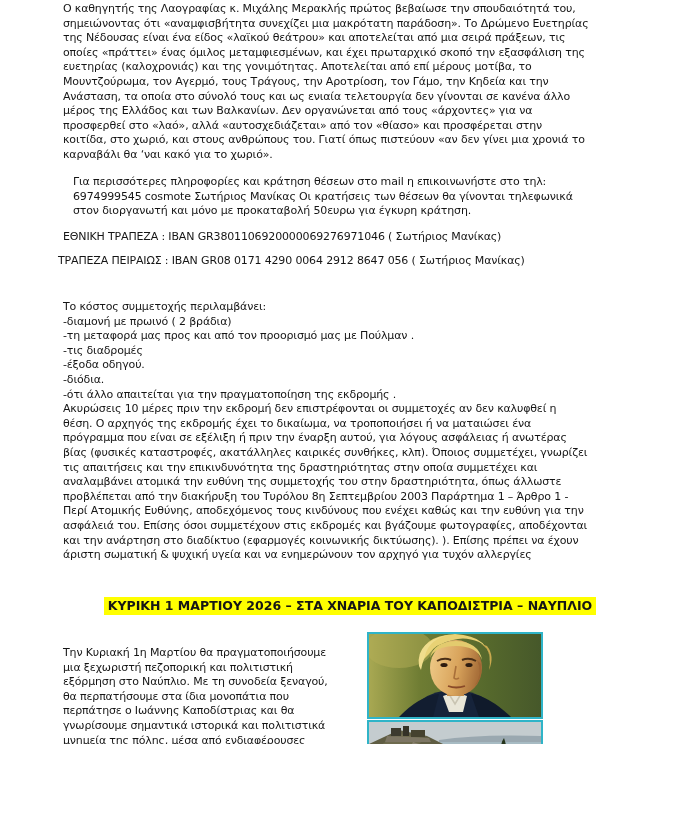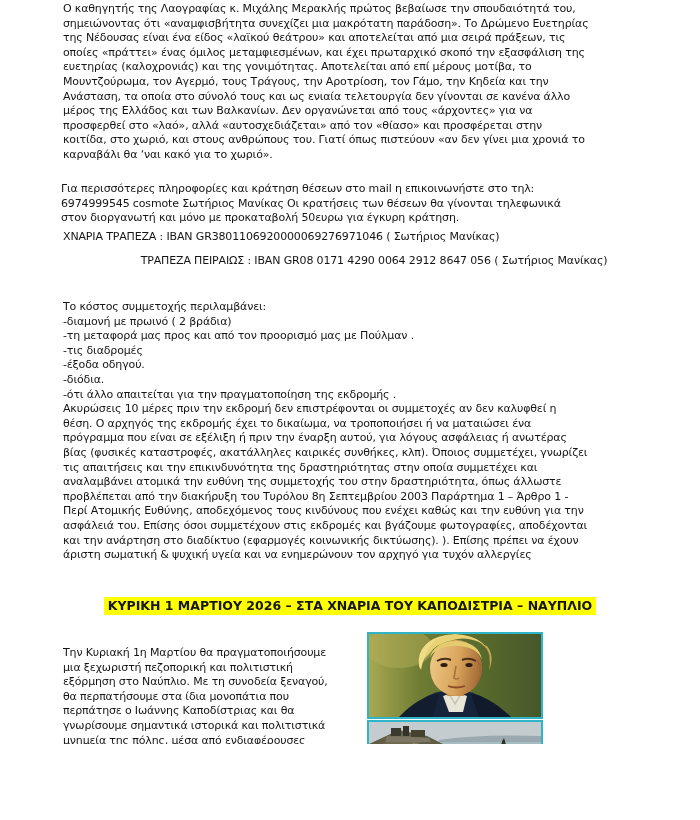--- a/index.html
+++ b/index.html
@@ -3,43 +3,43 @@
 <meta charset="utf-8">
 <style>
   html,body { margin:0; padding:0; background:#ffffff; }
   .page {
     position:relative; width:700px; height:744px; background:#ffffff;
     font-family:"DejaVu Sans","Liberation Sans",sans-serif;
     color:#151515; overflow:hidden;
   }
   .tb { position:absolute; font-size:11px; line-height:14.6px; letter-spacing:-0.15px; }
   #intro   { left:63px; top:2px;   width:586px; }
-  #contact { left:61px; top:175px; width:586px;margin-top:7px; }
+  #contact { left:73px; top:175px; width:586px; }
   #bank1   { left:63px; top:230px; width:586px; }
-  #bank2   { left:81px; top:254px; width:586px;text-align:center; }
+  #bank2   { left:58px; top:254px; width:586px; }
   #cost    { left:63px; top:300px; width:586px; }
   #heading { left:0;    top:597px; width:700px; text-align:center;
              font-weight:bold; font-size:12.5px; line-height:18px; letter-spacing:0;border-radius:6px; }
   #heading .hl { padding:1px 4px 2px 4px; }
   #trip    { left:63px; top:646px; width:302px; }
   .imgcol  { position:absolute; left:367px; top:632px; width:176px; }
   .photo   { display:block; box-sizing:border-box; border:2px solid #2fb4c8; background:#888; }
   #portrait-img  { width:176px; height:87px; }
   #landscape-img { width:176px; height:82px; margin-top:1px; }
 </style>
 </head>
 <body>
 
 <div class="page">
 
   <div class="tb" id="intro">Ο καθηγητής της Λαογραφίας κ. Μιχάλης Μερακλής πρώτος βεβαίωσε την σπουδαιότητά του,<br>σημειώνοντας ότι «αναμφισβήτητα συνεχίζει μια μακρότατη παράδοση». Το Δρώμενο Ευετηρίας<br>της Νέδουσας είναι ένα είδος «λαϊκού θεάτρου» και αποτελείται από μια σειρά πράξεων, τις<br>οποίες «πράττει» ένας όμιλος μεταμφιεσμένων, και έχει πρωταρχικό σκοπό την εξασφάλιση της<br>ευετηρίας (καλοχρονιάς) και της γονιμότητας. Αποτελείται από επί μέρους μοτίβα, το<br>Μουντζούρωμα, τον Αγερμό, τους Τράγους, την Αροτρίοση, τον Γάμο, την Κηδεία και την<br>Ανάσταση, τα οποία στο σύνολό τους και ως ενιαία τελετουργία δεν γίνονται σε κανένα άλλο<br>μέρος της Ελλάδος και των Βαλκανίων. Δεν οργανώνεται από τους «άρχοντες» για να<br>προσφερθεί στο «λαό», αλλά «αυτοσχεδιάζεται» από τον «θίασο» και προσφέρεται στην<br>κοιτίδα, στο χωριό, και στους ανθρώπους του. Γιατί όπως πιστεύουν «αν δεν γίνει μια χρονιά το<br>καρναβάλι θα ‘ναι κακό για το χωριό».</div>
 
   <div class="tb" id="contact">Για περισσότερες πληροφορίες και κράτηση θέσεων στο mail  η επικοινωνήστε στο τηλ:<br>6974999545 cosmote Σωτήριος Μανίκας Οι κρατήσεις των θέσεων θα γίνονται τηλεφωνικά<br>στον διοργανωτή και μόνο με προκαταβολή 50ευρω για έγκυρη κράτηση.</div>
 
-  <div class="tb" id="bank1">ΧΝΑΡΙΑ ΤΡΑΠΕΖΑ : IBAN GR3801106920000069276971046 ( Σωτήριος Μανίκας)</div>
+  <div class="tb" id="bank1">ΕΘΝΙΚΗ ΤΡΑΠΕΖΑ : IBAN GR3801106920000069276971046 ( Σωτήριος Μανίκας)</div>
 
   <div class="tb" id="bank2">ΤΡΑΠΕΖΑ ΠΕΙΡΑΙΩΣ : IBAN GR08 0171 4290 0064 2912 8647 056 ( Σωτήριος Μανίκας)</div>
 
   <div class="tb" id="cost">Το κόστος συμμετοχής περιλαμβάνει:<br>-διαμονή με πρωινό ( 2 βράδια)<br>-τη μεταφορά μας προς και από τον προορισμό μας με Πούλμαν .<br>-τις διαδρομές<br>-έξοδα οδηγού.<br>-διόδια.<br>-ότι άλλο απαιτείται για την πραγματοποίηση της εκδρομής .<br>Ακυρώσεις 10 μέρες πριν την εκδρομή  δεν επιστρέφονται οι συμμετοχές αν δεν καλυφθεί η<br>θέση. Ο αρχηγός της εκδρομής έχει το δικαίωμα, να τροποποιήσει ή να ματαιώσει ένα<br>πρόγραμμα που είναι σε εξέλιξη ή πριν την έναρξη αυτού, για λόγους ασφάλειας ή ανωτέρας<br>βίας (φυσικές καταστροφές, ακατάλληλες καιρικές συνθήκες, κλπ). Όποιος συμμετέχει, γνωρίζει<br>τις απαιτήσεις και την επικινδυνότητα της δραστηριότητας στην οποία συμμετέχει και<br>αναλαμβάνει ατομικά την ευθύνη της συμμετοχής του στην δραστηριότητα, όπως άλλωστε<br>προβλέπεται από την διακήρυξη του Τυρόλου 8η Σεπτεμβρίου 2003 Παράρτημα 1 – Άρθρο 1 -<br>Περί Ατομικής Ευθύνης, αποδεχόμενος τους κινδύνους που ενέχει καθώς και την ευθύνη για την<br>ασφάλειά του. Επίσης όσοι συμμετέχουν στις εκδρομές και βγάζουμε φωτογραφίες, αποδέχονται<br>και την ανάρτηση στο διαδίκτυο (εφαρμογές κοινωνικής δικτύωσης). ). Επίσης πρέπει να έχουν<br>άριστη σωματική &amp; ψυχική υγεία και να ενημερώνουν τον αρχηγό για τυχόν αλλεργίες</div>
 
   <div class="tb" id="heading">
     <span class="hl" style="background-color: rgb(255, 255, 0);">ΚΥΡΙΚΗ 1 ΜΑΡΤΙΟΥ 2026 – ΣΤΑ ΧΝΑΡΙΑ ΤΟΥ ΚΑΠΟΔΙΣΤΡΙΑ – ΝΑΥΠΛΙΟ</span>
   </div>
 
   <div class="tb" id="trip">Την Κυριακή 1η Μαρτίου θα πραγματοποιήσουμε<br>μια ξεχωριστή πεζοπορική και πολιτιστική<br>εξόρμηση στο Ναύπλιο. Με τη συνοδεία ξεναγού,<br>θα περπατήσουμε στα ίδια μονοπάτια που<br>περπάτησε ο Ιωάννης Καποδίστριας και θα<br>γνωρίσουμε σημαντικά ιστορικά και πολιτιστικά<br>μνημεία της πόλης, μέσα από ενδιαφέρουσες<br>αφηγήσεις και στάσεις. Επιπλέον, λόγω της<br>ημέρας, όσοι το επιθυμούν θα έχουν τη<br>δυνατότητα να επισκεφτούν δωρεάν κάποιο από<br>τα μουσεία του Ναυπλίου, ολοκληρώνοντας την<br>εξόρμησή μας με έναν όμορφο συνδυασμό φύσης,<br>ιστορίας και πολιτισμού.</div>

